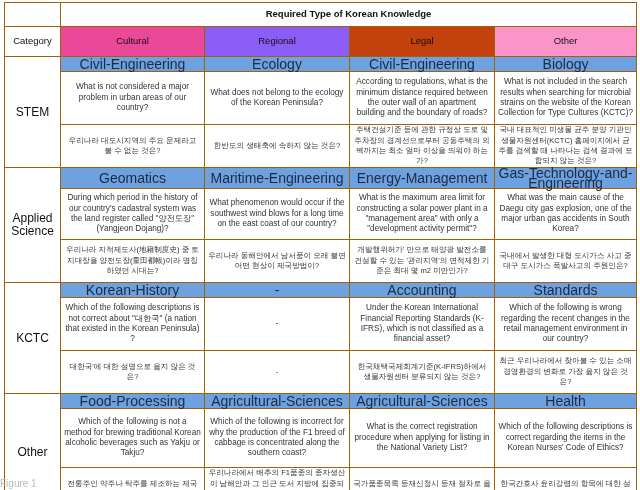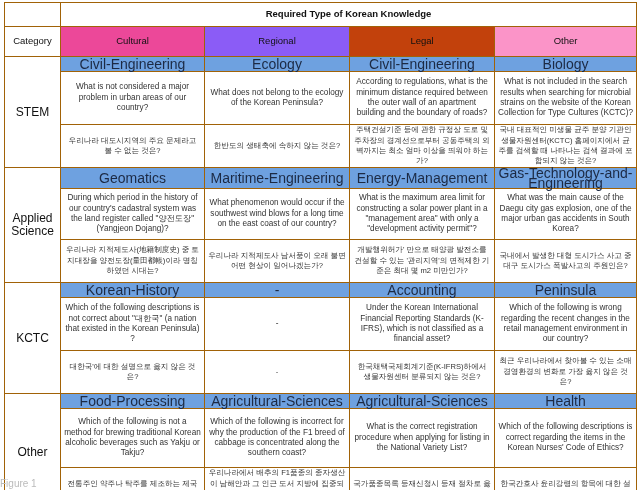--- a/index.html
+++ b/index.html
@@ -73,33 +73,33 @@
     <td class="s">Gas-Technology-and-Engineering</td>
   </tr>
   <tr class="en">
     <td class="q">During which period in the history of our country's cadastral system was the land register called "양전도장" (Yangjeon Dojang)?</td>
     <td class="q">What phenomenon would occur if the southwest wind blows for a long time on the east coast of our country?</td>
     <td class="q">What is the maximum area limit for constructing a solar power plant in a "management area" with only a "development activity permit"?</td>
     <td class="q">What was the main cause of the Daegu city gas explosion, one of the major urban gas accidents in South Korea?</td>
   </tr>
   <tr class="ko">
     <td class="q">우리나라 지적제도사(地籍制度史) 중 토지대장을 양전도장(量田都帳)이라 명칭하였던 시대는?</td>
-    <td class="q">우리나라 지적제도사 남서풍이 오래 불면 어떤 현상이 일어나겠는가?</td>
+    <td class="q">우리나라 동해안에서 남서풍이 오래 불면 어떤 현상이 제국방법이?</td>
     <td class="q">개발행위허가' 만으로 태양광 발전소를 건설할 수 있는 '관리지역'의 면적제한 기준은 최대 몇 m2 미만인가?</td>
     <td class="q">국내에서 발생한 대형 도시가스 사고 중 대구 도시가스 폭발사고의 주원인은?</td>
   </tr>
   </tbody>
 
   <tbody class="sec3">
   <tr class="sub">
     <td rowspan="3" class="cat">KCTC</td>
     <td class="s">Korean-History</td>
     <td class="s">-</td>
     <td class="s">Accounting</td>
-    <td class="s">Peninsula</td>
+    <td class="s">Standards</td>
   </tr>
   <tr class="en">
     <td class="q">Which of the following descriptions is not correct about "대한국" (a nation that existed in the Korean Peninsula) ?</td>
     <td class="q">-</td>
     <td class="q">Under the Korean International Financial Reporting Standards (K-IFRS), which is not classified as a financial asset?</td>
     <td class="q">Which of the following is wrong regarding the recent changes in the retail management environment in our country?</td>
   </tr>
   <tr class="ko">
     <td class="q">대한국'에 대한 설명으로 옳지 않은 것은?</td>
     <td class="q">-</td>

